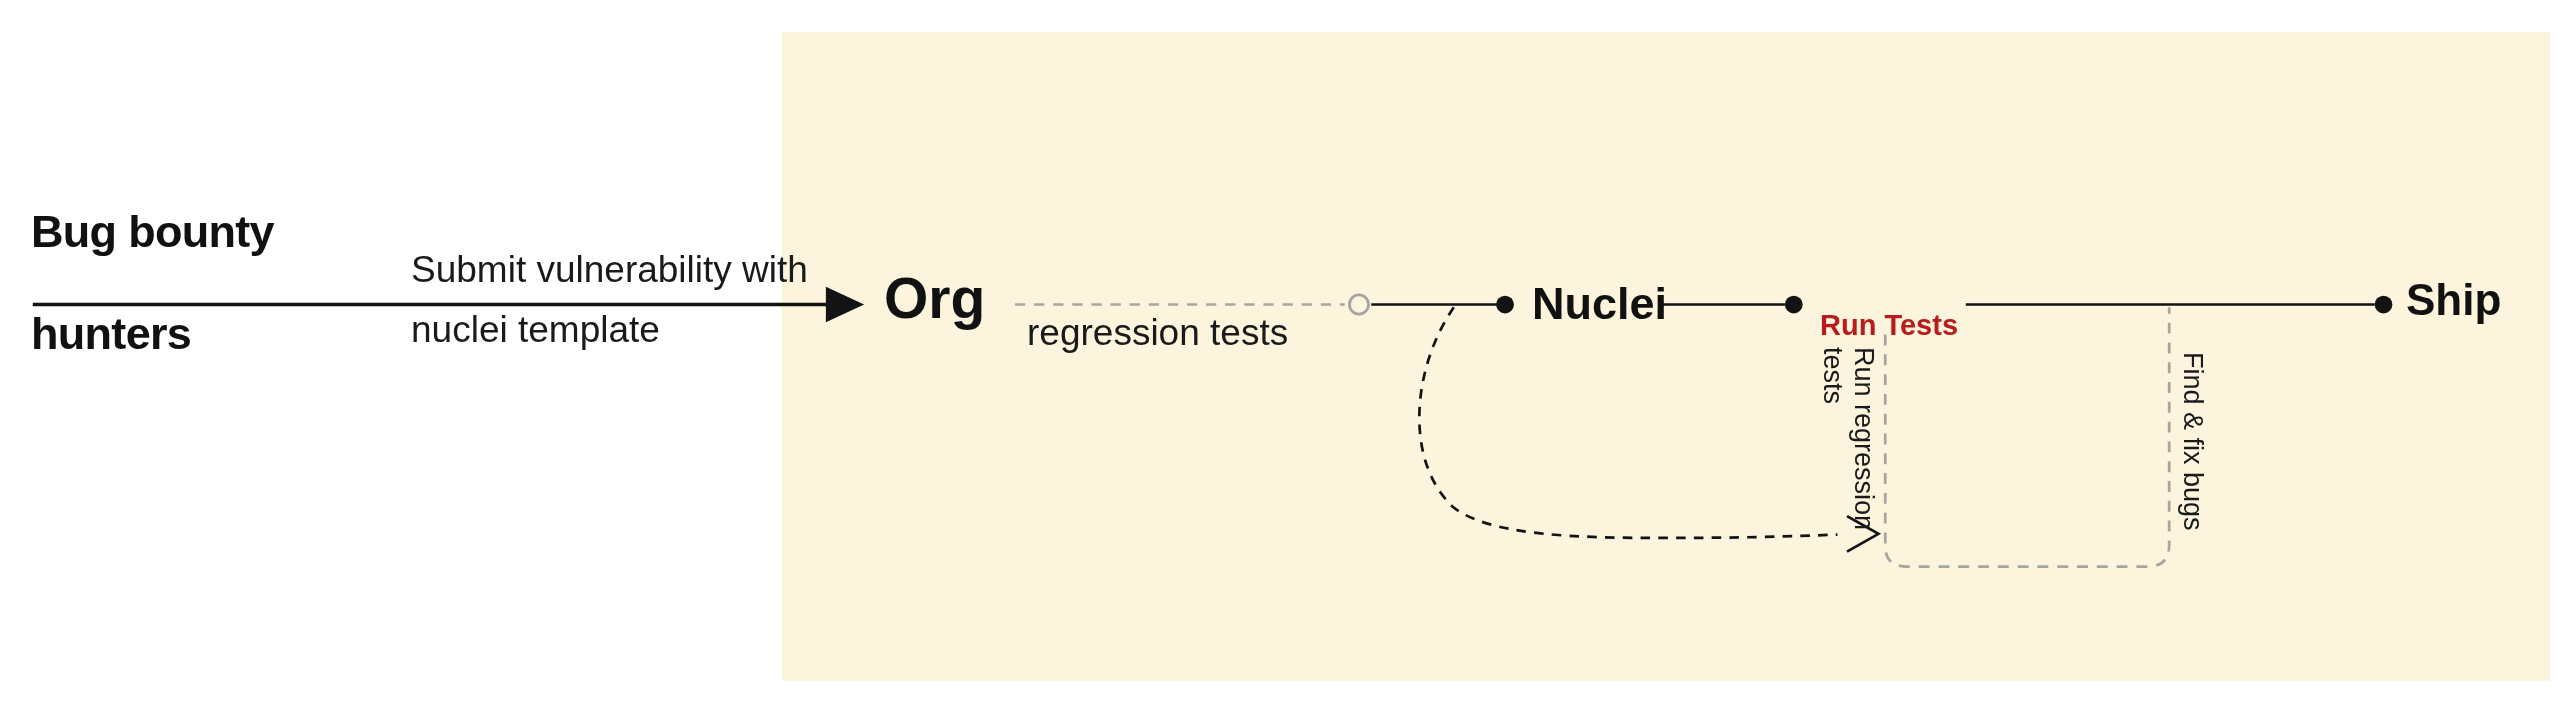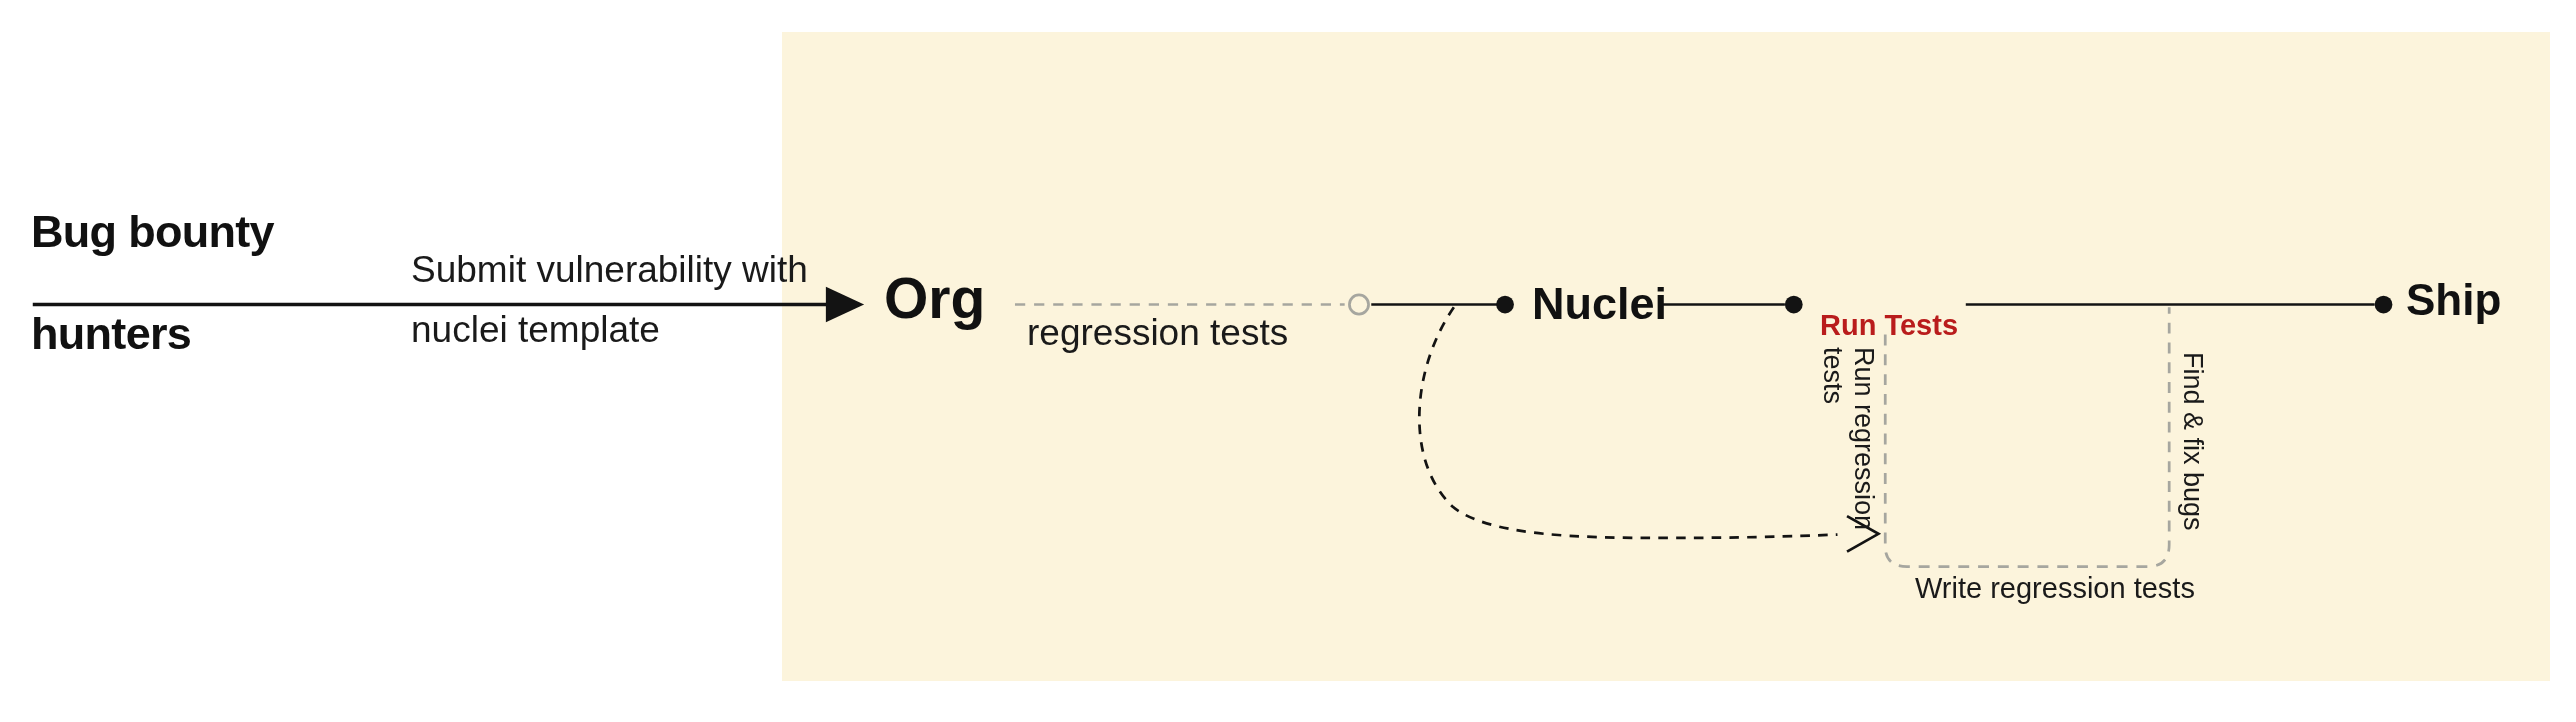--- a/index.html
+++ b/index.html
@@ -80,16 +80,15 @@
   <div class="txt smalllabel" id="tmpl-line2">regression tests</div>
 
   <div class="txt" id="node-build">Nuclei</div>
   <div class="txt" id="node-runtests">Run Tests</div>
   <div class="txt" id="node-ship">Ship</div>
 
   <div class="vlabel" id="vlabel-runreg">Run regression
 tests</div>
   <div class="vlabel" id="vlabel-findfix">Find &amp; fix bugs</div>
 
-  <div class="txt" id="write-reg">Write regression tests</div>
 
 </div>
 
 
 </body></html>

